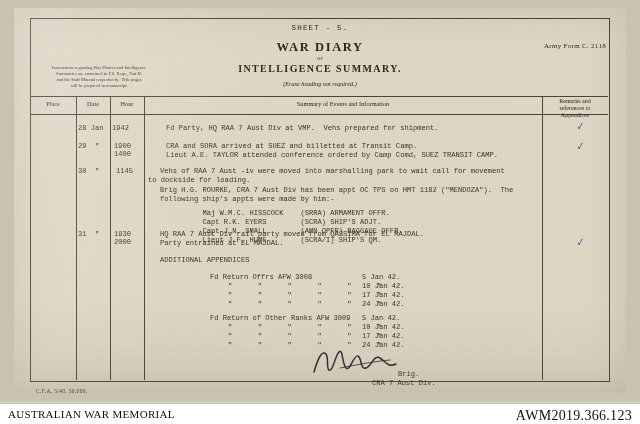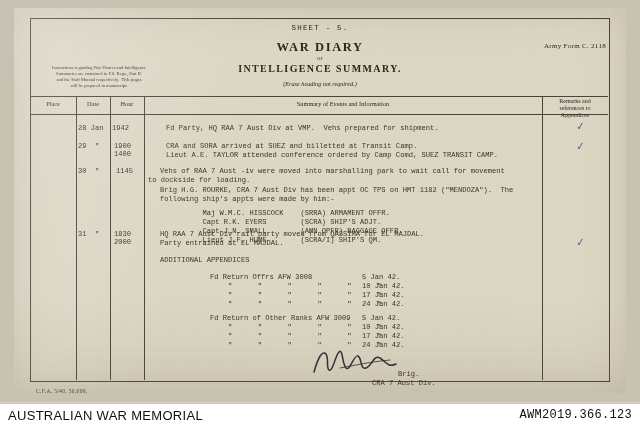--- a/index.html
+++ b/index.html
@@ -195,34 +195,34 @@
     left: 0;
     top: 404px;
     width: 640px;
     height: 20px;
     background: #ffffff;
   }
   #footer-left {
     position: absolute;
     left: 8px;
     top: 408px;
-    font-size: 13px;
+    font-size: 11px;
     color: #111111;
     letter-spacing: 0.3px;
-    font-family: Liberation Sans, sans-serif;
+    font-family: Liberation Serif, serif;
     text-align: right;
   }
   #footer-right {
     position: absolute;
     right: 8px;
     top: 408px;
-    font-size: 12px;
+    font-size: 14px;
     color: #111111;
     letter-spacing: 0.3px;
-    font-family: Liberation Mono, monospace;
+    font-family: Liberation Serif, serif;
   }
   #footer-rule {
     position: absolute;
     left: 0;
     top: 402px;
     width: 640px;
     height: 1px;
     background: #d5d0c2;
   }
   

